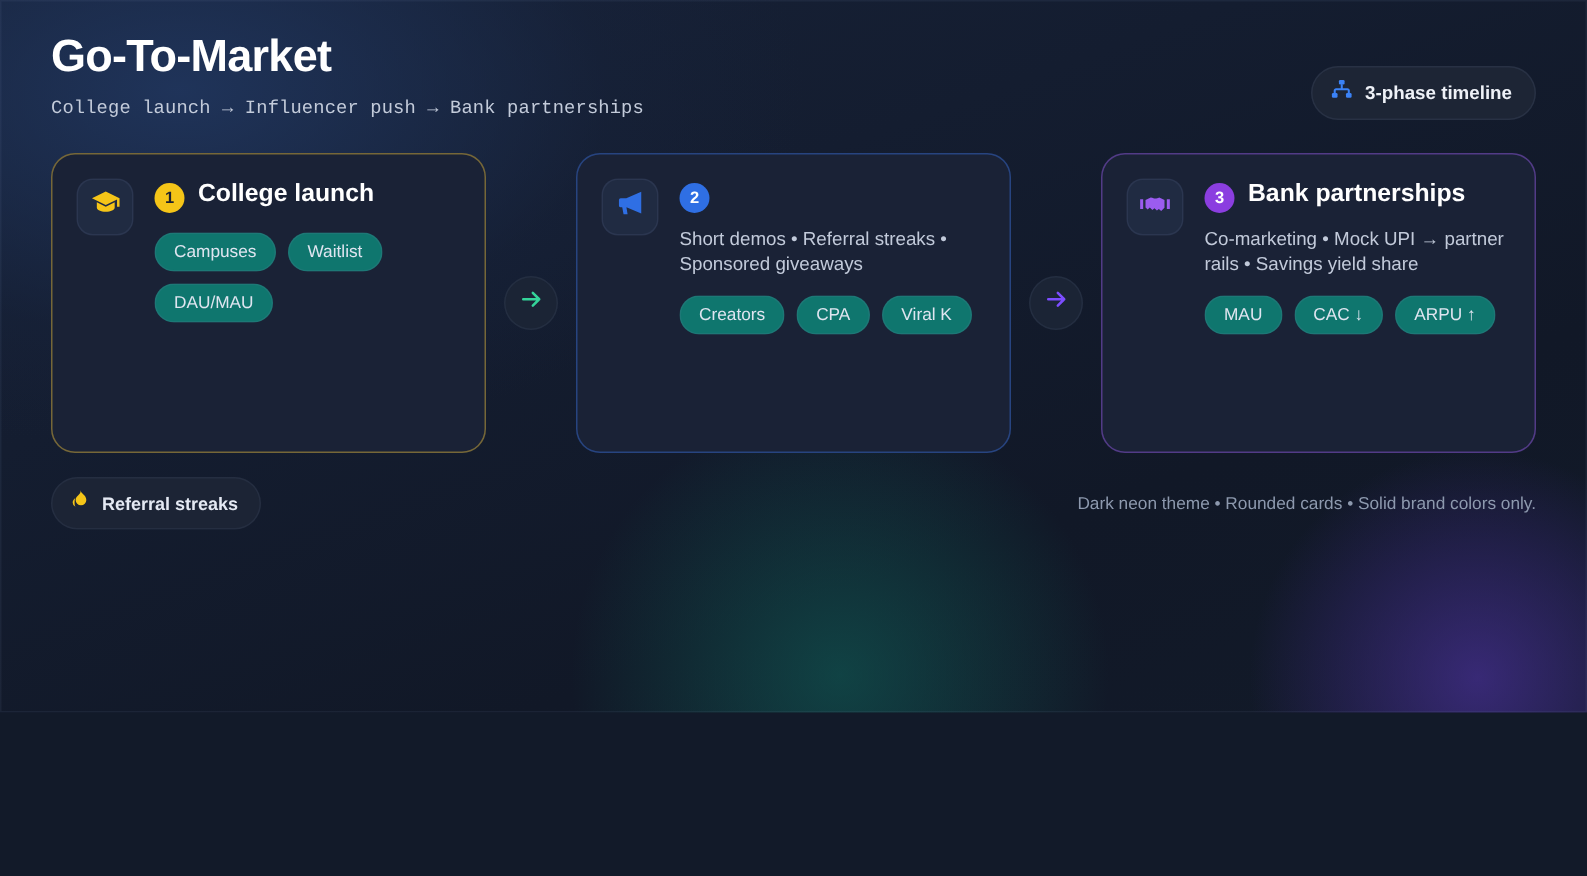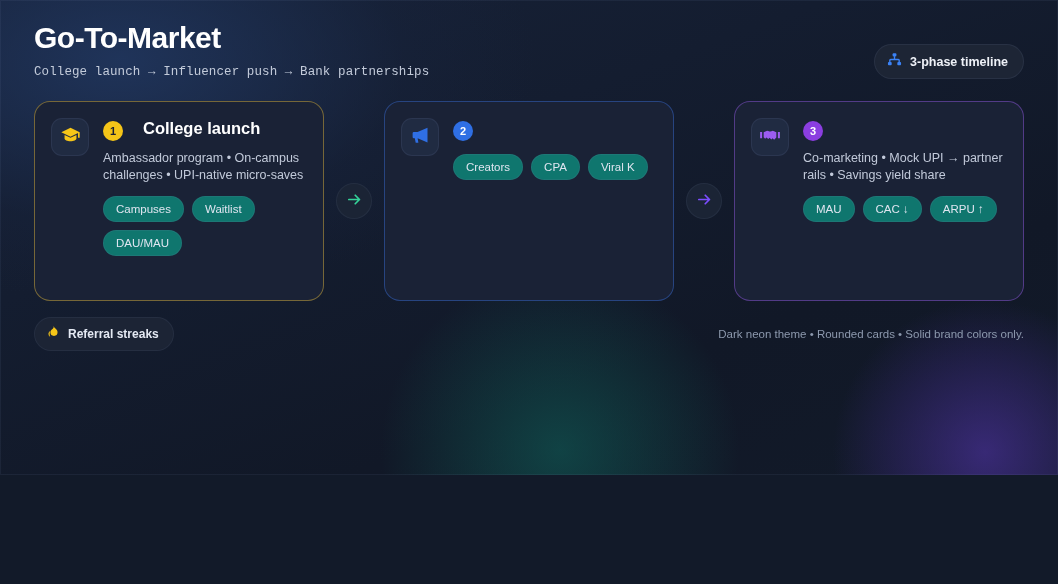--- a/index.html
+++ b/index.html
@@ -144,21 +144,20 @@
   }
   .num-yellow { background: #f5c518; color: #1b2030; }
   .num-blue   { background: #2f6fe4; color: #ffffff; }
   .num-purple { background: #8b3ee0; color: #ffffff; }
 
   .card-title {
     font-size: 16.5px;
     font-weight: bold;
     color: #ffffff;
     line-height: 1.25;
-    margin-left: 11px;
   }
 
   .card-desc {
     margin-top: 9px;
     font-size: 12.5px;
     line-height: 1.32;
     color: #c2cada;
   }
 
   .chips {
@@ -256,21 +255,20 @@
                 <path d="M12 3L1.5 8.2l10.5 5.2 8.6-4.3v5.5h1.9V8.2L12 3z"></path>
                 <path d="M5.2 11.3v4.1c0 1.6 3 3.1 6.8 3.1s6.8-1.5 6.8-3.1v-4.1L12 14.6 5.2 11.3z"></path>
               </svg>
             </span>
           </div>
           <div class="card-main">
             <div class="card-title-row">
               <span class="num-badge num-yellow">1</span>
               <span class="card-title">College launch</span>
             </div>
-            <div class="card-desc">Ambassador program • On-campus challenges • UPI-native micro-saves</div>
             <div class="chips">
               <span class="chip">Campuses</span>
               <span class="chip">Waitlist</span>
               <span class="chip">DAU/MAU</span>
             </div>
           </div>
         </div>
       </div>
 
       <div class="connector">
@@ -287,20 +285,21 @@
             <span>
               <svg width="21" height="21" viewBox="0 0 24 24" fill="#2f6fe4">
                 <path d="M20 3.2L8.6 8.1H4.4A1.4 1.4 0 003 9.5v4.2a1.4 1.4 0 001.4 1.4h1.1l1 5.3h3.1l-.9-5.3L20 19.9V3.2z"></path>
               </svg>
             </span>
           </div>
           <div class="card-main">
             <div class="card-title-row">
               <span class="num-badge num-blue">2</span>
             </div>
+            <div class="card-desc">Short demos • Referral streaks • Sponsored giveaways</div>
             <div class="chips">
               <span class="chip">Creators</span>
               <span class="chip">CPA</span>
               <span class="chip">Viral K</span>
             </div>
           </div>
         </div>
       </div>
 
       <div class="connector">
@@ -317,20 +316,21 @@
             <span>
               <svg width="22" height="22" viewBox="0 0 24 24" fill="#9b5cf0">
                 <path d="M1.2 8.6h2.2v7H1.2zM20.6 8.6h2.2v7h-2.2z"></path>
                 <path d="M8.9 7.3L5.1 9.1v5.4l1.6 1.5 1.5-1.4 1.9 1.8 1.5-1.3 1.8 1.7 1.4-1.2 1.7 1.5 2.4-2.3V9.1l-3.8-1.8c-1.9.9-3.2.9-4.2.5-.6-.2-1.2-.4-2-.5z"></path>
               </svg>
             </span>
           </div>
           <div class="card-main">
             <div class="card-title-row">
               <span class="num-badge num-purple">3</span>
+              <span class="card-title">Bank partnerships</span>
             </div>
             <div class="card-desc">Co-marketing • Mock UPI → partner rails • Savings yield share</div>
             <div class="chips">
               <span class="chip">MAU</span>
               <span class="chip">CAC ↓</span>
               <span class="chip">ARPU ↑</span>
             </div>
           </div>
         </div>
       </div>

